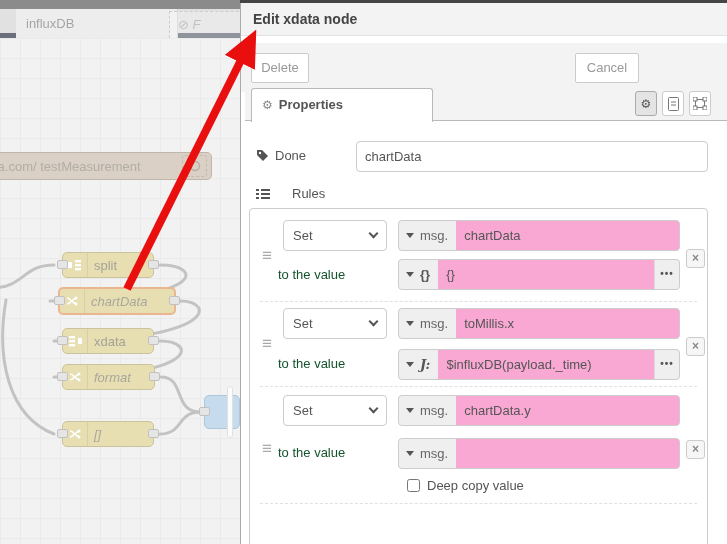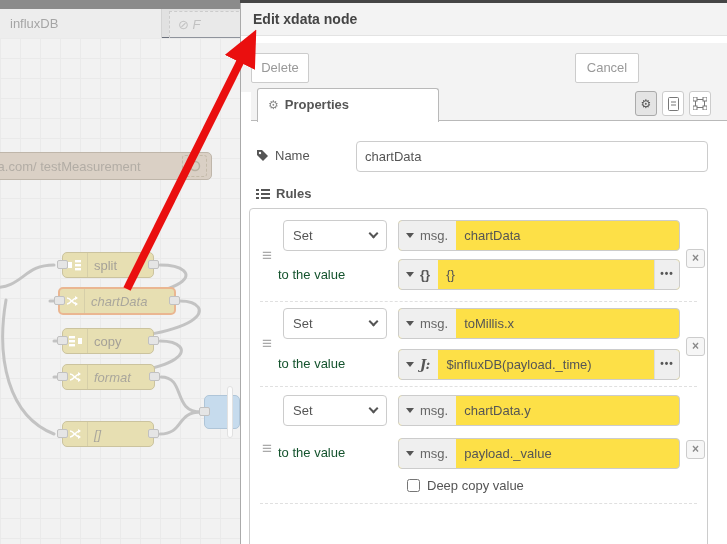--- a/index.html
+++ b/index.html
@@ -3,21 +3,21 @@
 <meta charset="utf-8">
 <style>
   * { margin:0; padding:0; box-sizing:border-box; }
   html,body { width:727px; height:544px; overflow:hidden; }
   body { font-family:"Liberation Sans", sans-serif; font-size:13px; color:#555; background:#fff; position:relative; }
   .icon-font { font-family:"DejaVu Sans", sans-serif; font-style:normal; }
 
   
   #topbar { position:absolute; left:0; top:0; width:727px; height:9px; background:#454545; z-index:1; }
   #workspace { position:absolute; left:0; top:0; width:240px; height:544px; overflow:hidden; z-index:2; }
-  #tabbar { position:absolute; left:0; top:9px; width:240px; height:29px; background:#cfcfcf; border-bottom:1px solid #0f172a; }
+  #tabbar { position:absolute; left:0; top:9px; width:240px; height:29px; background:#cfcfcf; border-bottom:5px solid #0f172a;padding-left:16px; }
   .flow-tab { position:absolute; top:0; height:29px; line-height:29px; padding-left:10px; color:#6e6e6e; background:#e3e3e3; border-right:1px solid #b9b9b9; width:162px; }
   .flow-tab-disabled { position:absolute; left:169px; top:2px; height:27px; line-height:25px; width:75px; border:1px dashed #adadad; border-bottom:none; color:#9b9b9b; padding-left:8px; background:rgba(255,255,255,0.25); white-space:nowrap; overflow:hidden; }
   #grid { position:absolute; left:0; top:38px; width:240px; height:506px; background:#eaeaea;
     background-image:linear-gradient(#dedede 1px, transparent 1px), linear-gradient(90deg, #dedede 1px, transparent 1px);
     background-size:20px 20px; }
   #dim-overlay { position:absolute; left:0; top:0; width:240px; height:544px; background:rgba(255,255,255,0.38); z-index:8; pointer-events:none; }
 
   .nr-node { position:absolute; height:26px; background:#d8cb84; border:1px solid #ab9f63; border-radius:5px; display:flex; align-items:center; z-index:5; }
   .nr-node .nicon { width:25px; height:100%; display:flex; align-items:center; justify-content:center; border-right:1px solid rgba(0,0,0,0.12); flex:none; }
   .nr-node .nlabel { padding:0 6px; color:#6e6858; white-space:nowrap; overflow:hidden; }
@@ -39,38 +39,38 @@
   #arrow-layer { position:absolute; left:0; top:0; width:727px; height:544px; z-index:50; pointer-events:none; }
 
   
   #panel { position:absolute; left:240px; top:3px; width:487px; height:541px; background:#fff; border-left:1px solid #aaa; z-index:10; }
   #tray-header { position:absolute; left:0; top:0; right:0; height:33px; background:#f3f3f3; border-bottom:1px solid #e3e3e3; line-height:33px; padding-left:12px; font-weight:bold; font-size:14px; color:#444; }
   #btn-row { position:absolute; left:0; top:40px; right:0; height:49px; background:#f3f3f3; }
   .btn { position:absolute; top:10px; height:30px; background:#fff; border:1px solid #ccc; border-radius:2px; color:#999; text-align:center; line-height:28px; cursor:pointer; }
   #btn-delete { left:10px; width:58px; }
   #btn-cancel { right:88px; width:64px; }
   #btn-done { right:23px; width:58px; background:#AD1625; border-color:#8C101C; color:#fff; }
-  #tab-row { position:absolute; left:10px; top:82px; right:0; height:36px; background:#f3f3f3; border-bottom:1px solid #b9b9b9; }
+  #tab-row { position:absolute; left:4px; top:82px; right:0; height:36px; background:#f3f3f3; border-bottom:1px solid #b9b9b9; }
   #tab-properties { position:absolute; left:6px; top:3px; width:182px; height:34px; background:#fff; border:1px solid #b9b9b9; border-bottom:none; border-radius:3px 3px 0 0; line-height:32px; padding-left:10px; font-weight:bold; color:#555; z-index:2; }
   #tab-properties .gear { color:#888; margin-right:6px; font-size:12px; }
   .mini-btn { position:absolute; top:6px; width:22px; height:25px; background:#fff; border:1px solid #ccc; border-radius:3px; display:flex; align-items:center; justify-content:center; cursor:pointer; }
   #btn-gear { right:70px; background:#e4e4e4; border-color:#aaa; }
   #btn-doc { right:43px; }
   #btn-frame { right:16px; }
 
   
   #row-name-label { position:absolute; left:15px; top:145px; color:#555; display:flex; align-items:center; gap:6px; }
   #name-input { position:absolute; left:115px; top:138px; width:352px; height:31px; border:1px solid #ccc; border-radius:4px; padding:0 8px; color:#555; font-size:13px; font-family:"Liberation Sans",sans-serif; background:#fff; }
-  #rules-label { position:absolute; left:15px; top:183px; color:#555; display:flex; align-items:center; gap:6px;font-weight:bold; }
+  #rules-label { position:absolute; left:15px; top:183px; color:#555; display:flex; align-items:center; gap:22px; }
   #rules-box { position:absolute; left:8px; top:205px; width:459px; height:345px; border:1px solid #ccc; border-radius:4px; background:#fff; }
 
   .handle { position:absolute; left:12px; font-size:17px; color:#aaa; cursor:grab; line-height:14px; }
   .sel { position:absolute; left:33px; width:104px; height:31px; border:1px solid #ccc; border-radius:4px; background:#fff; display:flex; align-items:center; justify-content:space-between; padding:0 9px; color:#555; cursor:pointer; }
   .sel .chev { width:7px; height:7px; border-right:2px solid #555; border-bottom:2px solid #555; transform:rotate(45deg); margin-top:-4px; }
-  .ti { position:absolute; left:148px; width:282px; height:31px; border:1px solid #ccc; border-radius:4px; background:#fde047; display:flex; align-items:stretch; overflow:hidden; }
+  .ti { position:absolute; left:148px; width:282px; height:31px; border:1px solid #ccc; border-radius:4px; background:#f9a8d4; display:flex; align-items:stretch; overflow:hidden; }
   .ti-prefix { background:#efefef; display:flex; align-items:center; padding:0 8px 0 7px; gap:6px; flex:none; }
   .caret { width:0; height:0; border-left:4px solid transparent; border-right:4px solid transparent; border-top:5px solid #555; }
   .ti-type { color:#666; }
   .ti-type.jsonata { font-family:"DejaVu Serif", serif; font-style:italic; font-weight:bold; color:#555; }
   .ti-type.jsonbr { font-weight:bold; color:#555; }
   .ti-value { flex:1; line-height:29px; padding-left:8px; color:#555; white-space:nowrap; overflow:hidden; }
   .ti-dots { flex:none; width:25px; background:#efefef; border-left:1px solid #ddd; color:#555; text-align:center; line-height:27px; font-weight:bold; letter-spacing:1px; font-size:10px; cursor:pointer; }
   .tolabel { position:absolute; left:28px; width:122px; text-align:left; color:#14532d; }
   .xbtn { position:absolute; left:436px; width:19px; height:19px; border:1px solid #ccc; border-radius:3px; background:#f6f6f6; color:#8a8a8a; text-align:center; line-height:17px; font-size:12px; font-weight:bold; cursor:pointer; }
   .rule-sep { position:absolute; left:10px; right:10px; border-top:1px dashed #e0e0e0; }
@@ -140,21 +140,21 @@
 
   <div class="nr-node" style="left:62px; top:328px; width:92px;">
     <span class="nicon">
       <svg width="14" height="14">
           <rect x="1" y="2" width="6" height="2.4" fill="#fff"></rect>
           <rect x="1" y="6" width="6" height="2.4" fill="#fff"></rect>
           <rect x="1" y="10" width="6" height="2.4" fill="#fff"></rect>
           <rect x="10" y="4" width="4" height="6" fill="#fff"></rect>
         </svg>
     </span>
-    <span class="nlabel">copy</span>
+    <span class="nlabel">xdata</span>
     <span class="port port-l"></span>
     <span class="port port-r"></span>
   </div>
 
   <div class="nr-node" style="left:62px; top:364px; width:93px;">
     <span class="nicon">
       <svg width="15" height="14" fill="none" stroke="#fff" stroke-width="1.6">
           <path d="M2,4 C6,4 7,10 12,10"></path>
           <path d="M2,10 C6,10 7,4 12,4"></path>
           <path d="M10,2 L13,4 L10,6" fill="#fff" stroke="none"></path>
@@ -217,21 +217,21 @@
           <rect x="10" y="9" width="4" height="4" fill="#fff" stroke="#777"></rect>
         </svg>
     </div>
   </div>
 
   <div id="row-name-label">
     <svg width="13" height="13">
         <path d="M1,1 h5 l6,6 -5,5 -6,-6 z" fill="#555"></path>
         <circle cx="4" cy="4" r="1.2" fill="#fff"></circle>
       </svg>
-    <span>Name</span>
+    <span>Done</span>
   </div>
   <input id="name-input" value="chartData" style="">
 
   <div id="rules-label">
     <svg width="14" height="12">
         <g stroke="#555" stroke-width="2">
           <line x1="0" y1="2" x2="3" y2="2"></line>
           <line x1="5" y1="2" x2="14" y2="2"></line>
           <line x1="0" y1="6" x2="3" y2="6"></line>
           <line x1="5" y1="6" x2="14" y2="6"></line>
@@ -303,21 +303,20 @@
           <span class="ti-type">msg.</span>
         </span>
       <span class="ti-value">chartData.y</span>
     </div>
     <div class="tolabel" style="top:236px;">to the value</div>
     <div class="ti" style="top:229px;">
       <span class="ti-prefix">
           <span class="caret"></span>
           <span class="ti-type">msg.</span>
         </span>
-      <span class="ti-value">payload._value</span>
     </div>
     <div class="xbtn" style="top:231px;">×</div>
     <div id="deep-row">
       <input type="checkbox" id="deep-check" style="">
       <span>Deep copy value</span>
     </div>
     <div class="rule-sep" style="top:294px;"></div>
   </div>
 </div>
 

